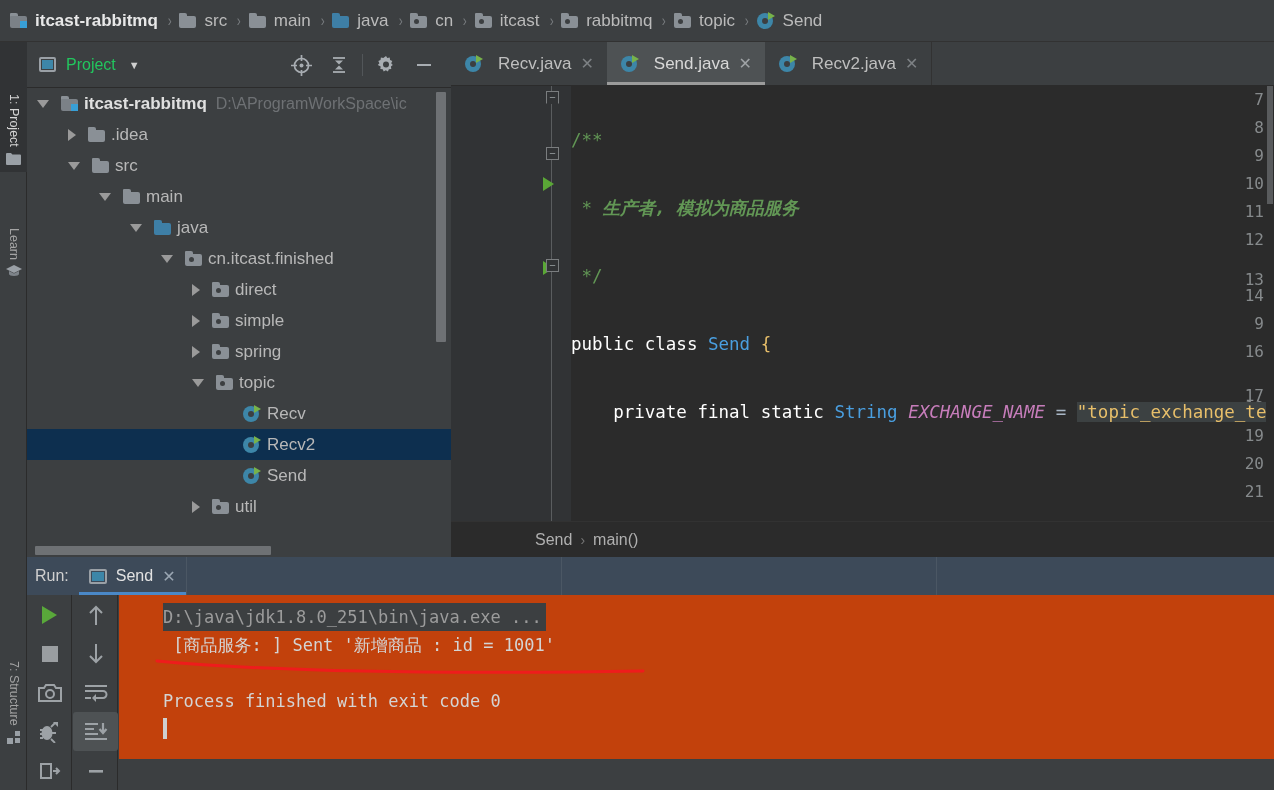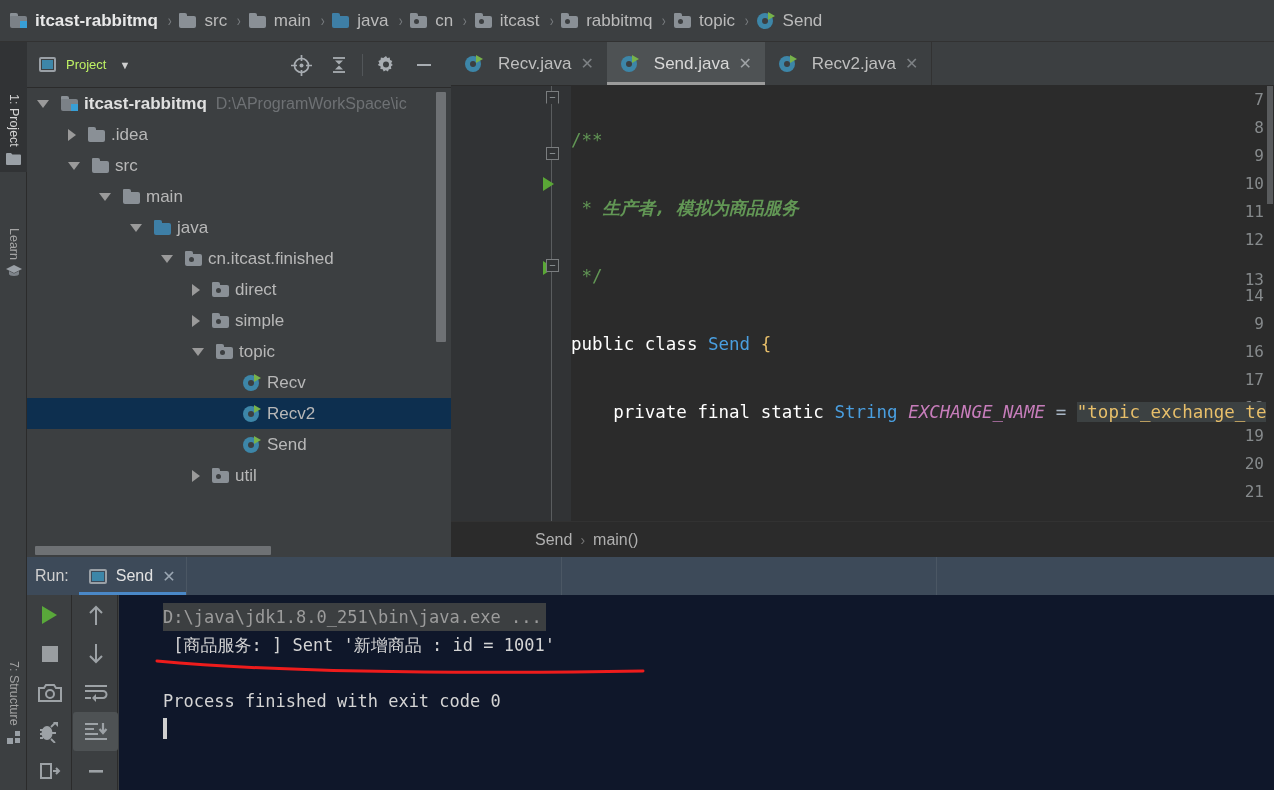--- a/index.html
+++ b/index.html
@@ -87,21 +87,21 @@
 
   
   .project-panel {
     position: absolute; left: 27px; top: 42px; width: 424px; height: 515px;
     background: #3c3f41;
   }
   .panel-head {
     position: relative; height: 46px; display: flex; align-items: center;
     padding-left: 12px; border-bottom: 1px solid #2b2b2b;
   }
-  .panel-title { color: #bef264; font-size: 13px; margin-left: 10px; }
+  .panel-title { color: #22c55e; font-size: 16px; margin-left: 10px; }
   .panel-caret {
     margin-left: 13px; color: #cfcfcf; font-size: 11px;
   }
   .panel-icon-sq {
     width: 17px; height: 15px; border: 2px solid #9aa0a6; border-radius: 2px;
     position: relative;
   }
   .panel-icon-sq:after{
     content:""; position:absolute; left:1px; top:1px; right:1px; bottom:1px;
     background:#3d86a8;
@@ -261,22 +261,22 @@
   .run-tools2 {
     position:absolute; left:46px; top:38px; width:45px; height:195px; background:#3c3f41;
     border-right:1px solid #2b2b2b;
   }
   .rbtn { width:45px; height:39px; display:flex; align-items:center; justify-content:center; color:#9da2a6; }
   .rbtn.sel { background:#4e5254; border-radius:3px; }
   .play-tri { width:0;height:0;border-left:15px solid #59a83a;border-top:9px solid transparent;border-bottom:9px solid transparent; }
   .stop-sq { width:16px;height:16px;background:#9a9ea1; }
 
   .console {
-    position:absolute; left:92px; top:38px; width:1155px; height:195px;
-    background:#0f172a; padding:8px 0 0 44px;
+    position:absolute; left:92px; top:38px; width:1155px; height:164px;
+    background:#c2410c; padding:8px 0 0 44px;
     font-family:"DejaVu Sans Mono", monospace; font-size:17px; color:#d4d4d4;
     white-space:pre; overflow:hidden;
   }
   .cl { height:28px; line-height:28px; }
   .cl.dim { color:#9c9c9c; background:#3c3f41; display:inline-block; padding-right:4px; }
   .caret-blk { display:inline-block; width:4px; height:21px; background:#cfcfcf; vertical-align:-4px; }
 
   .redline { position:absolute; left:155px; top:655px; width:490px; height:22px; pointer-events:none; }
 </style>
 </head>
@@ -505,20 +505,30 @@
         </div>
         <div class="trow">
           <span class="tw" style="width: 165px;"></span>
           <span class="tri right"></span>
           <span class="tw" style="width: 12px;"></span>
           <span class="ficon pkg">
             <span class="tab"></span>
             <span class="body"></span>
           </span>
           <span class="tlabel">simple</span>
+        </div>
+        <div class="trow">
+          <span class="tw" style="width: 165px;"></span>
+          <span class="tri right"></span>
+          <span class="tw" style="width: 12px;"></span>
+          <span class="ficon pkg">
+            <span class="tab"></span>
+            <span class="body"></span>
+          </span>
+          <span class="tlabel">spring</span>
         </div>
         <div class="trow">
           <span class="tw" style="width: 165px;"></span>
           <span class="tri down"></span>
           <span class="tw" style="width: 12px;"></span>
           <span class="ficon pkg">
             <span class="tab"></span>
             <span class="body"></span>
           </span>
           <span class="tlabel">topic</span>
@@ -610,21 +620,21 @@
           <div class="lnum" style="top: 0px;">7</div>
           <div class="lnum" style="top: 28px;">8</div>
           <div class="lnum" style="top: 56px;">9</div>
           <div class="lnum" style="top: 84px;">10</div>
           <div class="lnum" style="top: 112px;">11</div>
           <div class="lnum" style="top: 140px;">12</div>
           <div class="lnum" style="top: 168px; margin-top: 12px;">13</div>
           <div class="lnum" style="top: 196px;">14</div>
           <div class="lnum" style="top: 224px;">9</div>
           <div class="lnum" style="top: 252px;">16</div>
-          <div class="lnum" style="top: 280px;">17</div>
+          <div class="lnum" style="top: 296px;">17</div>
           <div class="lnum" style="top: 308px;">18</div>
           <div class="lnum" style="top: 336px;">19</div>
           <div class="lnum" style="top: 364px;">20</div>
           <div class="lnum" style="top: 392px;">21</div>
         </div>
 
       <div class="runmark" style="top:91px"></div>
       <div class="runmark" style="top:175px"></div>
       <div class="foldmark open" style="top:5px">−</div>
       <div class="foldmark" style="top:61px">−</div>

